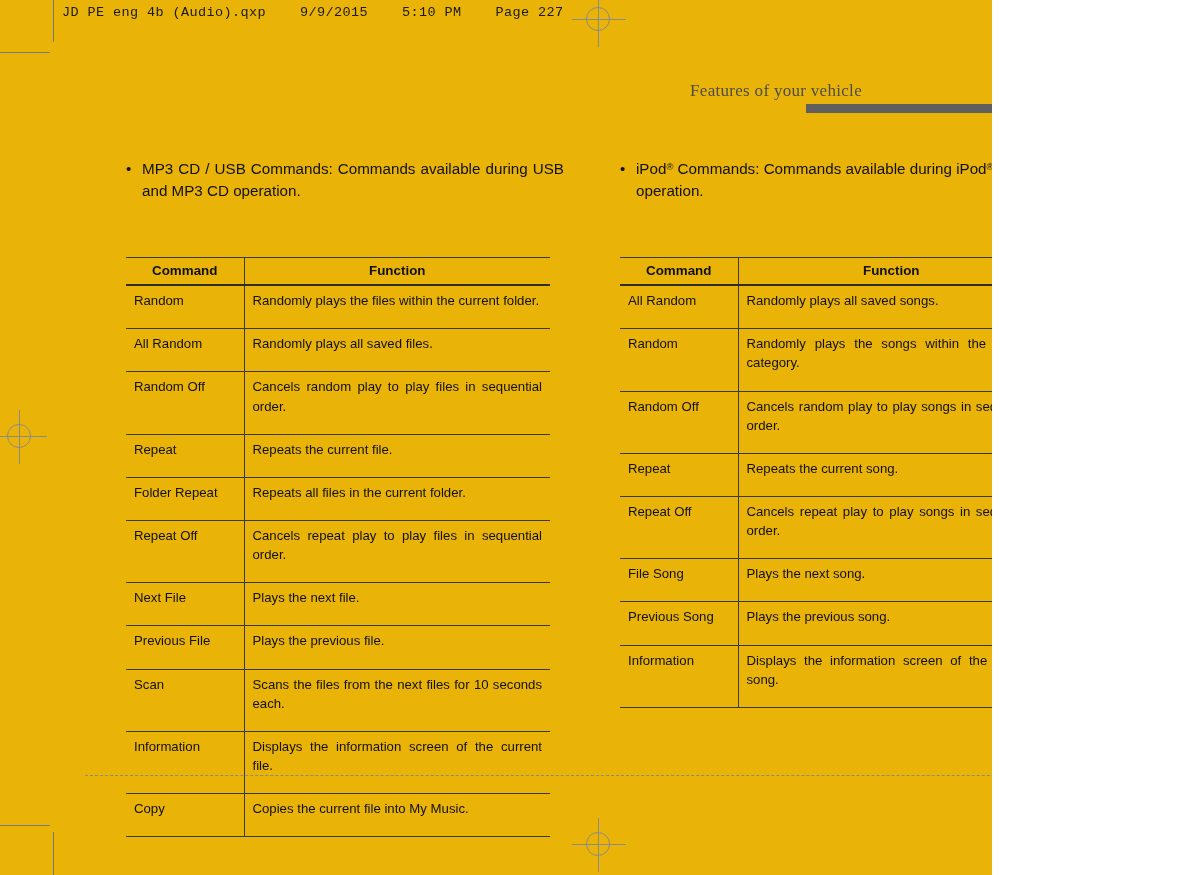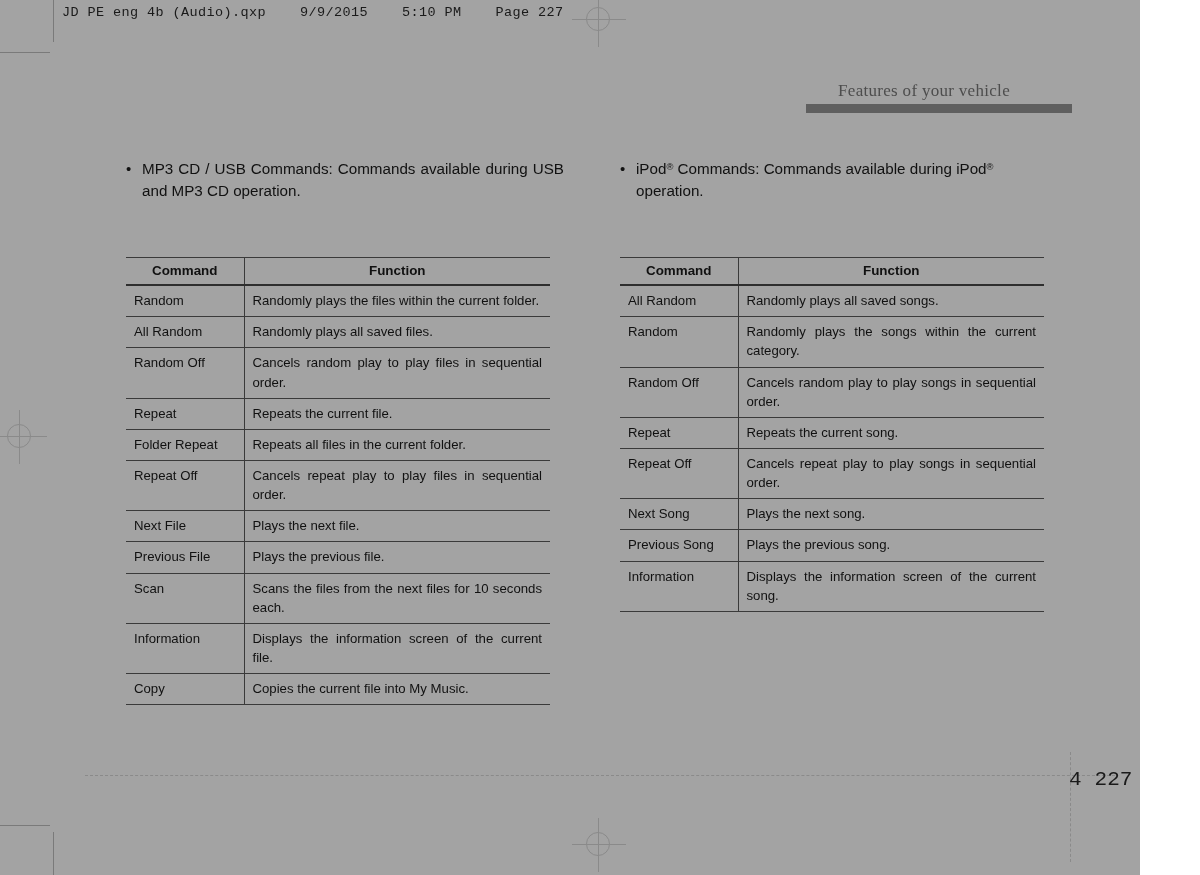--- a/index.html
+++ b/index.html
@@ -7,24 +7,24 @@
     margin: 0;
     padding: 0;
     background: #ffffff;
   }
   body {
     font-family: "Liberation Sans", sans-serif;
     color: #000000;
   }
   #page {
     position: relative;
-    width: 1140px;
+    width: 992px;
     height: 875px;
     overflow: hidden;
-    background: #a3a3a3;
+    background: #eab308;
   }
 
   
   .cropmark {
     position: absolute;
     background: #7a7a7a;
   }
   .cropmark.v { width: 1px; }
   .cropmark.h { height: 1px; }
 
@@ -149,21 +149,21 @@
     padding: 5px 8px 6px 8px;
     border-top: 1px solid #3a3a3a;
     border-bottom: 2px solid #2e2e2e;
   }
   table.cmd-table thead th.th-cmd {
     border-right: 1px solid #3a3a3a;
     text-align: center;
   }
 
   table.cmd-table tbody td {
-    padding: 5px 8px 6px 8px;
+    padding: 5px 8px 18px 8px;
     border-bottom: 1px solid #3a3a3a;
     vertical-align: top;
     line-height: 1.45;
   }
   table.cmd-table tbody td.td-cmd {
     border-right: 1px solid #3a3a3a;
     white-space: nowrap;
   }
   table.cmd-table tbody td.td-func {
     text-align: justify;
@@ -336,21 +336,21 @@
             </tr>
             <tr>
               <td class="td-cmd">Repeat</td>
               <td class="td-func">Repeats the current song.</td>
             </tr>
             <tr>
               <td class="td-cmd">Repeat Off</td>
               <td class="td-func">Cancels repeat play to play songs in sequential order.</td>
             </tr>
             <tr>
-              <td class="td-cmd">Next Song</td>
+              <td class="td-cmd">File Song</td>
               <td class="td-func">Plays the next song.</td>
             </tr>
             <tr>
               <td class="td-cmd">Previous Song</td>
               <td class="td-func">Plays the previous song.</td>
             </tr>
             <tr>
               <td class="td-cmd">Information</td>
               <td class="td-func">Displays the information screen of the current song.</td>
             </tr>

